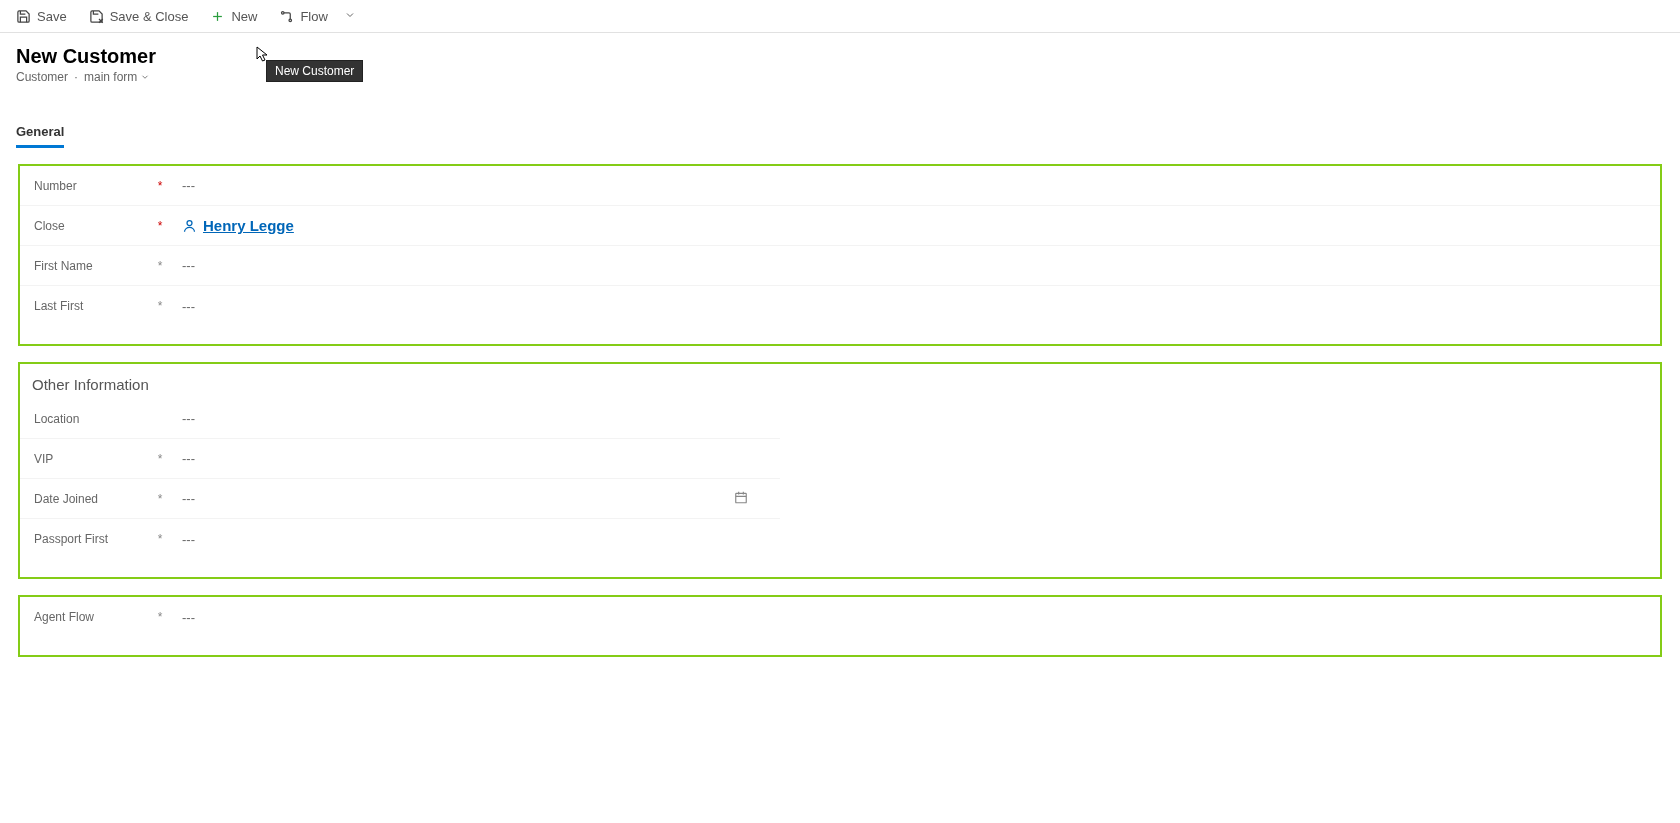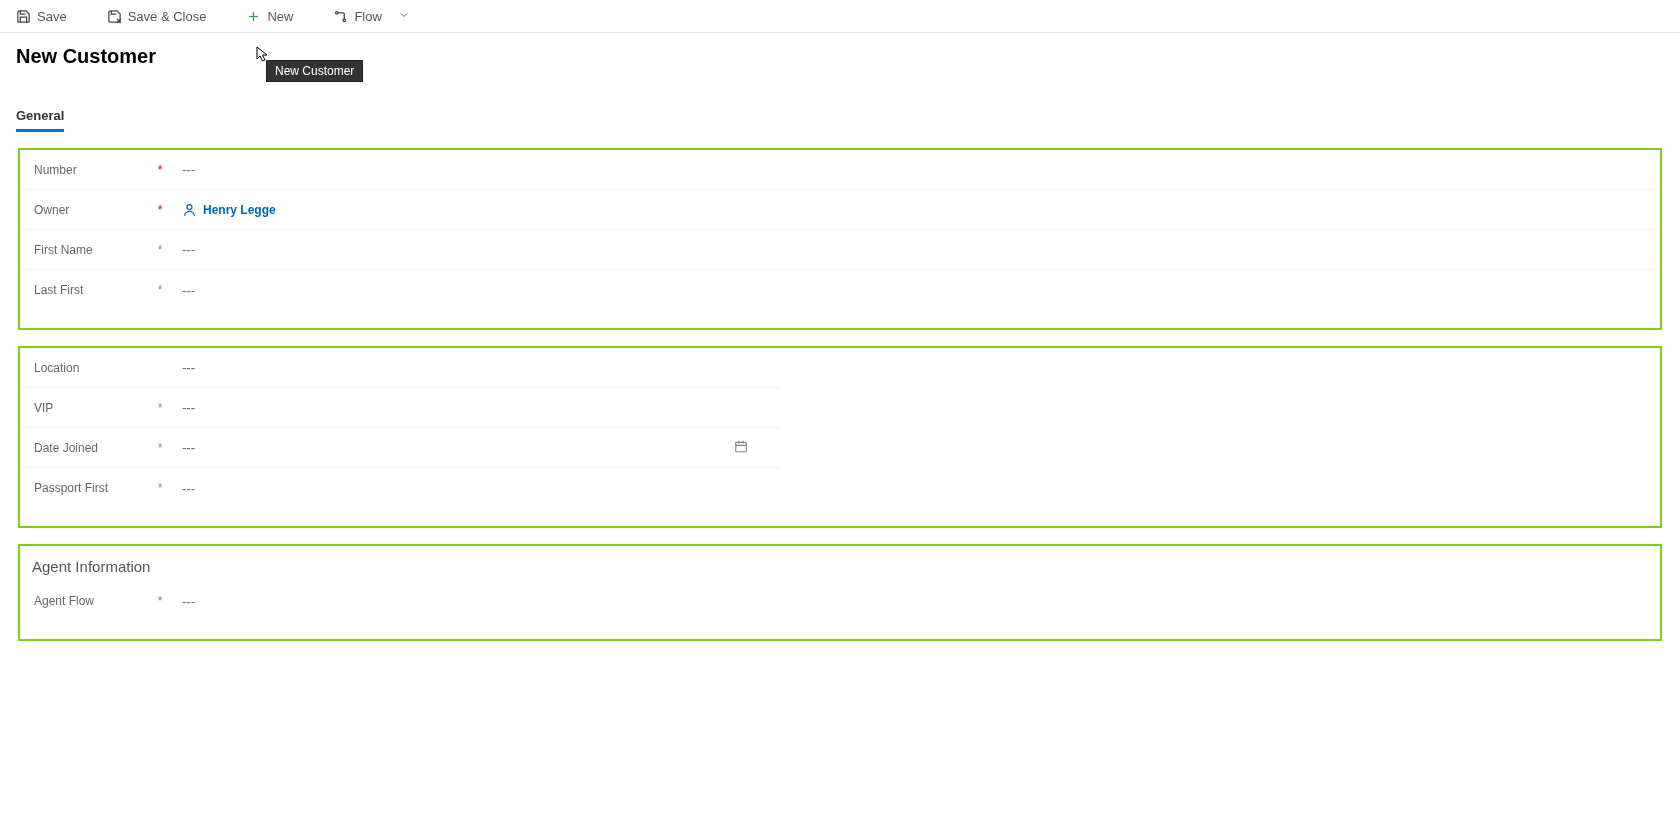--- a/index.html
+++ b/index.html
@@ -5,21 +5,21 @@
     * { box-sizing: border-box; margin: 0; padding: 0; font-family: "Segoe UI", Arial, sans-serif; }
     body { background: #ffffff; color: #333; font-size: 13px; }
 
     
     .command-bar {
       display: flex;
       align-items: center;
       height: 33px;
       padding: 0 8px;
       border-bottom: 1px solid #e1e1e1;
-      gap: 24px;
+      gap: 6px;
     }
     .cmd-btn {
       display: flex;
       align-items: center;
       gap: 6px;
       padding: 4px 8px;
       background: transparent;
       border: none;
       cursor: pointer;
       color: #555;
@@ -138,21 +138,22 @@
       min-height: 24px;
     }
     .field-placeholder {
       color: #666;
       letter-spacing: 0px;
     }
     .owner-chip {
       display: flex; align-items: center; gap: 6px;
       color: #0066b8;
       font-weight: 600;
-      font-size: 12px;
+      font-size: 15px;
+      text-decoration: underline;
     }
     .calendar-icon {
       position: absolute;
       right: 18px;
       top: 50%;
       transform: translateY(-50%);
       color: #888;
     }
   </style>
 </head>
@@ -195,20 +196,30 @@
     <span class="cmd-chevron">
       <svg width="12" height="12" viewBox="0 0 24 24" fill="none" stroke="#666" stroke-width="2">
           <polyline points="6 9 12 15 18 9"></polyline>
         </svg>
     </span>
   </div>
 </div>
 
 <div class="record-header">
   <div class="record-title">New Customer</div>
+  <div class="breadcrumb">
+    <span>Customer</span>
+    <span class="breadcrumb-dot">·</span>
+    <span class="form-selector">
+      <span>main form</span>
+      <svg width="10" height="10" viewBox="0 0 24 24" fill="none" stroke="#666" stroke-width="2">
+          <polyline points="6 9 12 15 18 9"></polyline>
+        </svg>
+    </span>
+  </div>
 
   <svg class="cursor" width="14" height="18" viewBox="0 0 14 18">
       <path d="M1 1 L1 13 L4 10 L6.5 15 L9 14 L6.5 9 L11 9 Z" fill="#fff" stroke="#000" stroke-width="1"></path>
     </svg>
 
   <div class="tooltip">
     <span>New Customer</span>
   </div>
 </div>
 
@@ -223,21 +234,21 @@
 
     <div class="field-row">
       <div class="field-label">Number</div>
       <div class="field-req star-red">*</div>
       <div class="field-value-wrap">
           <span class="field-placeholder">---</span>
         </div>
     </div>
 
     <div class="field-row">
-      <div class="field-label">Owner</div>
+      <div class="field-label">Close</div>
       <div class="field-req star-red">*</div>
       <div class="field-value-wrap">
         <span class="owner-chip">
           <svg width="15" height="15" viewBox="0 0 24 24" fill="none" stroke="#0066b8" stroke-width="2">
               <circle cx="12" cy="8" r="4"></circle>
               <path d="M4 22c0-4 4-7 8-7s8 3 8 7"></path>
             </svg>
           <span>Henry Legge</span>
         </span>
       </div>
@@ -255,20 +266,21 @@
       <div class="field-label">Last First</div>
       <div class="field-req dot-grey">*</div>
       <div class="field-value-wrap">
           <span class="field-placeholder">---</span>
         </div>
     </div>
   </div>
 </div>
 
 <div class="section">
+  <div class="section-header">Other Information</div>
   <div class="fields-half">
 
     <div class="field-row">
       <div class="field-label">Location</div>
       <div class="field-req"></div>
       <div class="field-value-wrap">
           <span class="field-placeholder">---</span>
         </div>
     </div>
 
@@ -300,21 +312,20 @@
       <div class="field-label">Passport First</div>
       <div class="field-req dot-grey">*</div>
       <div class="field-value-wrap">
           <span class="field-placeholder">---</span>
         </div>
     </div>
   </div>
 </div>
 
 <div class="section">
-  <div class="section-header">Agent Information</div>
   <div class="fields-third">
     <div class="field-row">
       <div class="field-label">Agent Flow</div>
       <div class="field-req dot-grey">*</div>
       <div class="field-value-wrap">
           <span class="field-placeholder">---</span>
         </div>
     </div>
   </div>
 </div>

